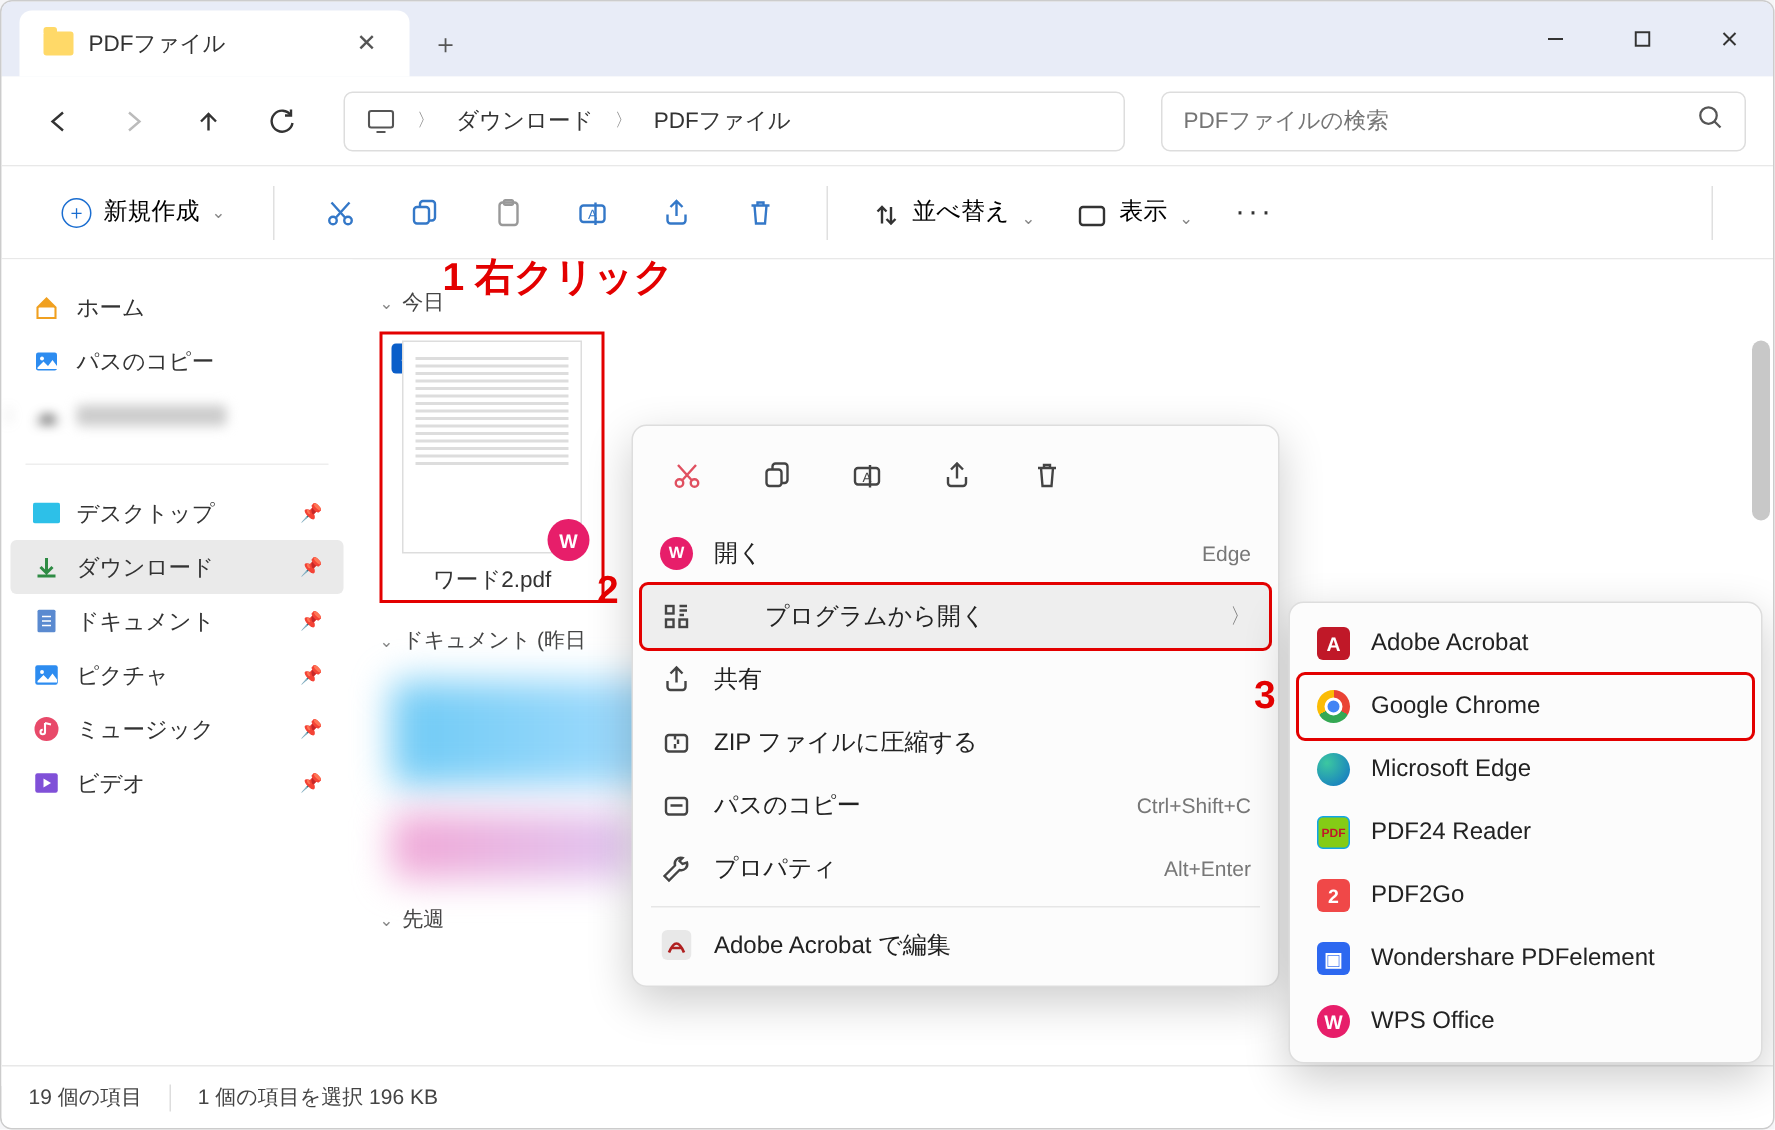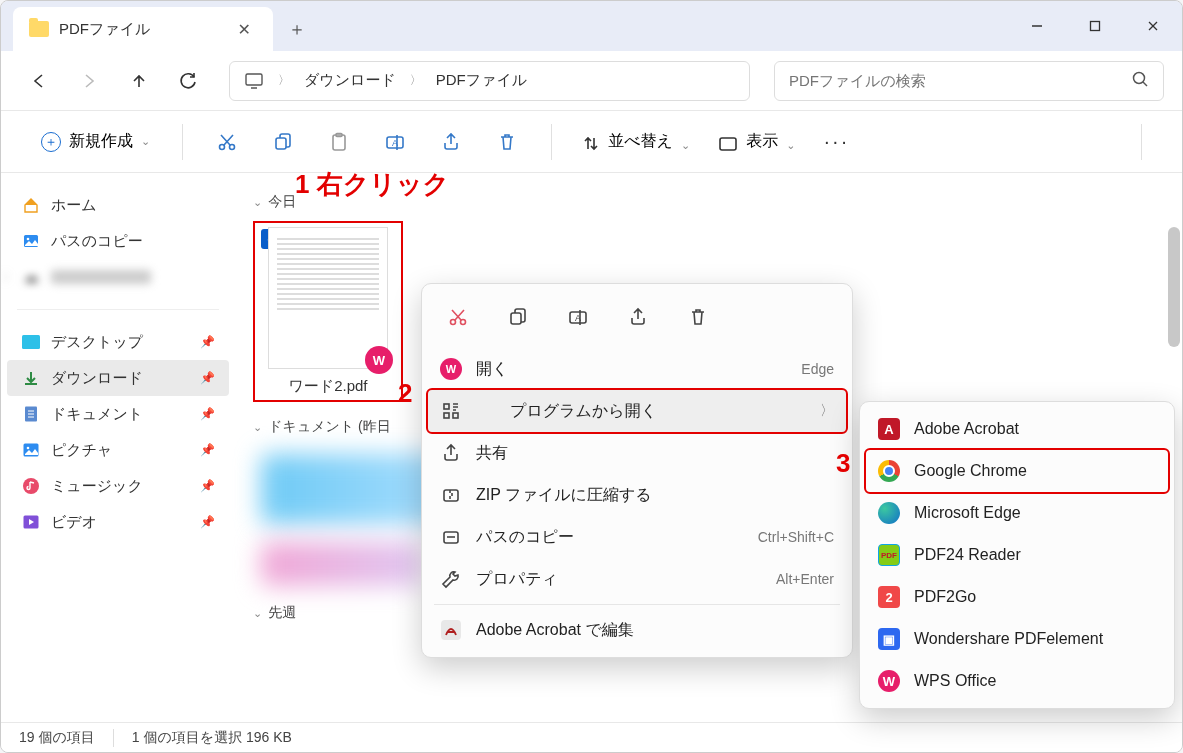--- a/index.html
+++ b/index.html
@@ -79,21 +79,21 @@
 .ctx-chev { margin-left: auto; color: #777; font-size: 14px; }
 .wps-dot { width: 22px; height: 22px; background: #e71e6a; border-radius: 50%; display: flex; align-items: center; justify-content: center; color: #fff; font-size: 11px; font-weight: bold; }
 
 
 .submenu { position: absolute; top: 400px; left: 858px; width: 316px; background: #fcfcfc; border: 1px solid #ddd; border-radius: 10px; box-shadow: 0 10px 30px rgba(0,0,0,0.2); padding: 6px; z-index: 60; }
 .sub-item { display: flex; align-items: center; gap: 14px; padding: 10px 12px; border-radius: 6px; font-size: 16px; color: #222; }
 .sub-item.hl { border: 2px solid #e30000; margin: -2px; }
 .app-ico { width: 22px; height: 22px; border-radius: 4px; display: flex; align-items: center; justify-content: center; font-size: 13px; color: #fff; font-weight: bold; }
 
 
-.status { position: absolute; bottom: 0; left: 0; right: 0; height: 30px; background: #fff; border-top: 1px solid #e8e8e8; display: flex; align-items: center; padding: 0 18px; gap: 18px; font-size: 14px; color: #444; }
+.status { position: absolute; bottom: 0; left: 0; right: 0; height: 42px; background: #fff; border-top: 1px solid #e8e8e8; display: flex; align-items: center; padding: 0 18px; gap: 18px; font-size: 14px; color: #444; }
 .status-sep { width: 1px; height: 18px; background: #ddd; }
 
 
 .scrolly { position: absolute; right: 2px; top: 226px; width: 12px; height: 120px; background: #c8c8c8; border-radius: 6px; }
 </style>
 </head>
 <body>
 
 <div class="titlebar">
   <div class="tab">

